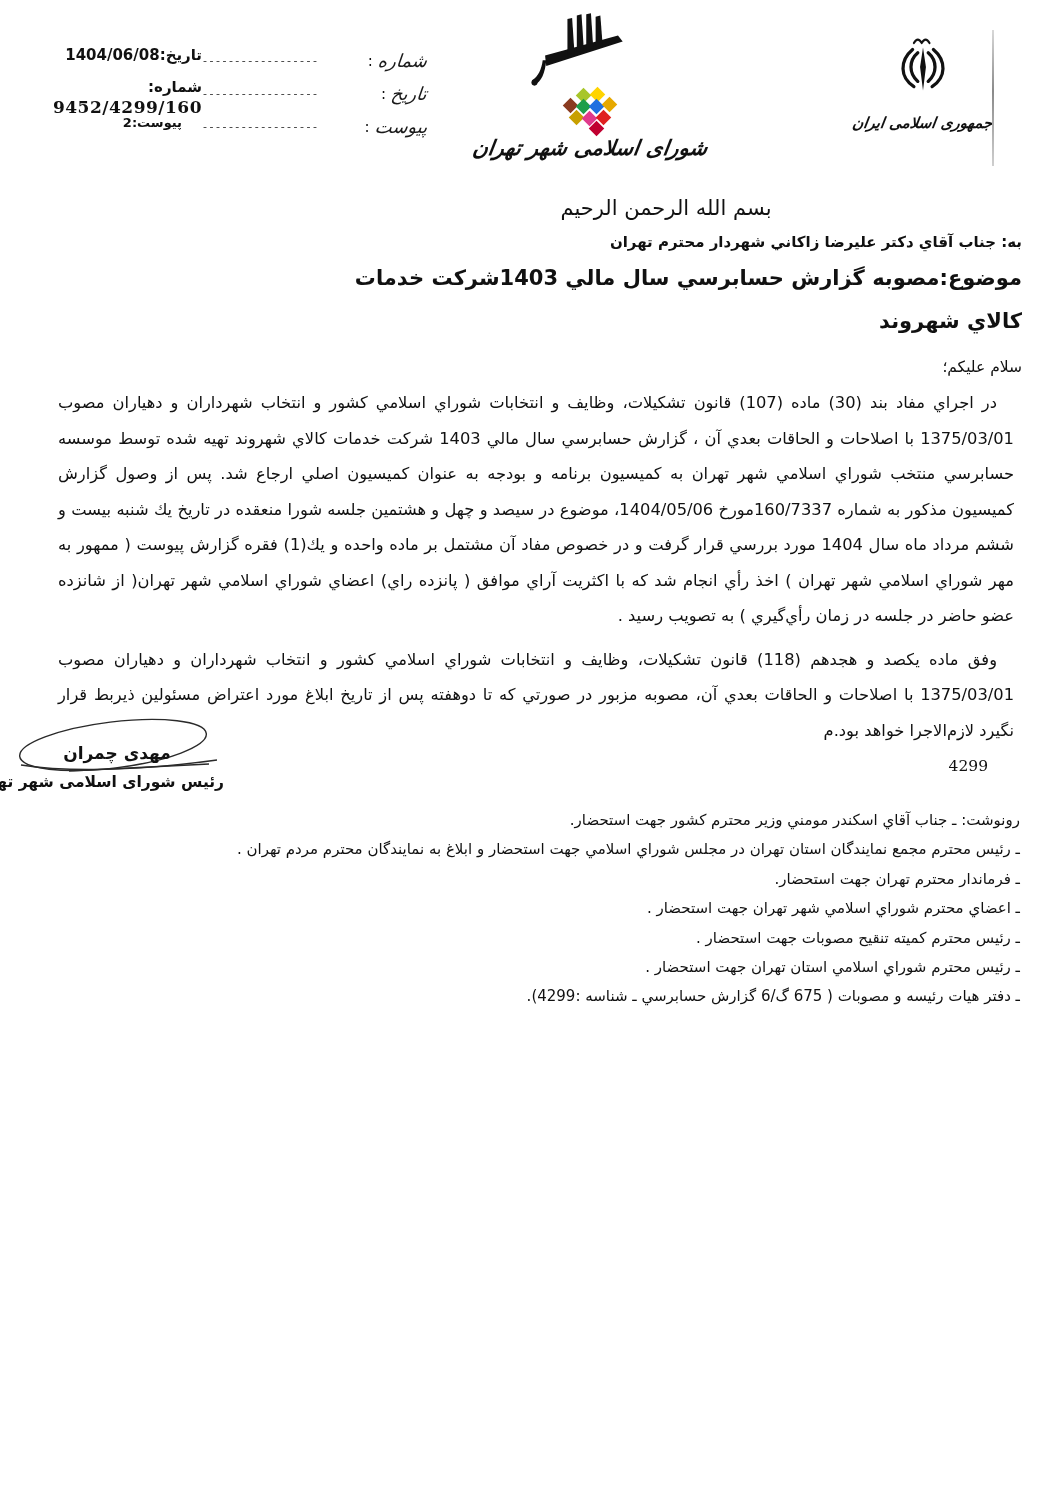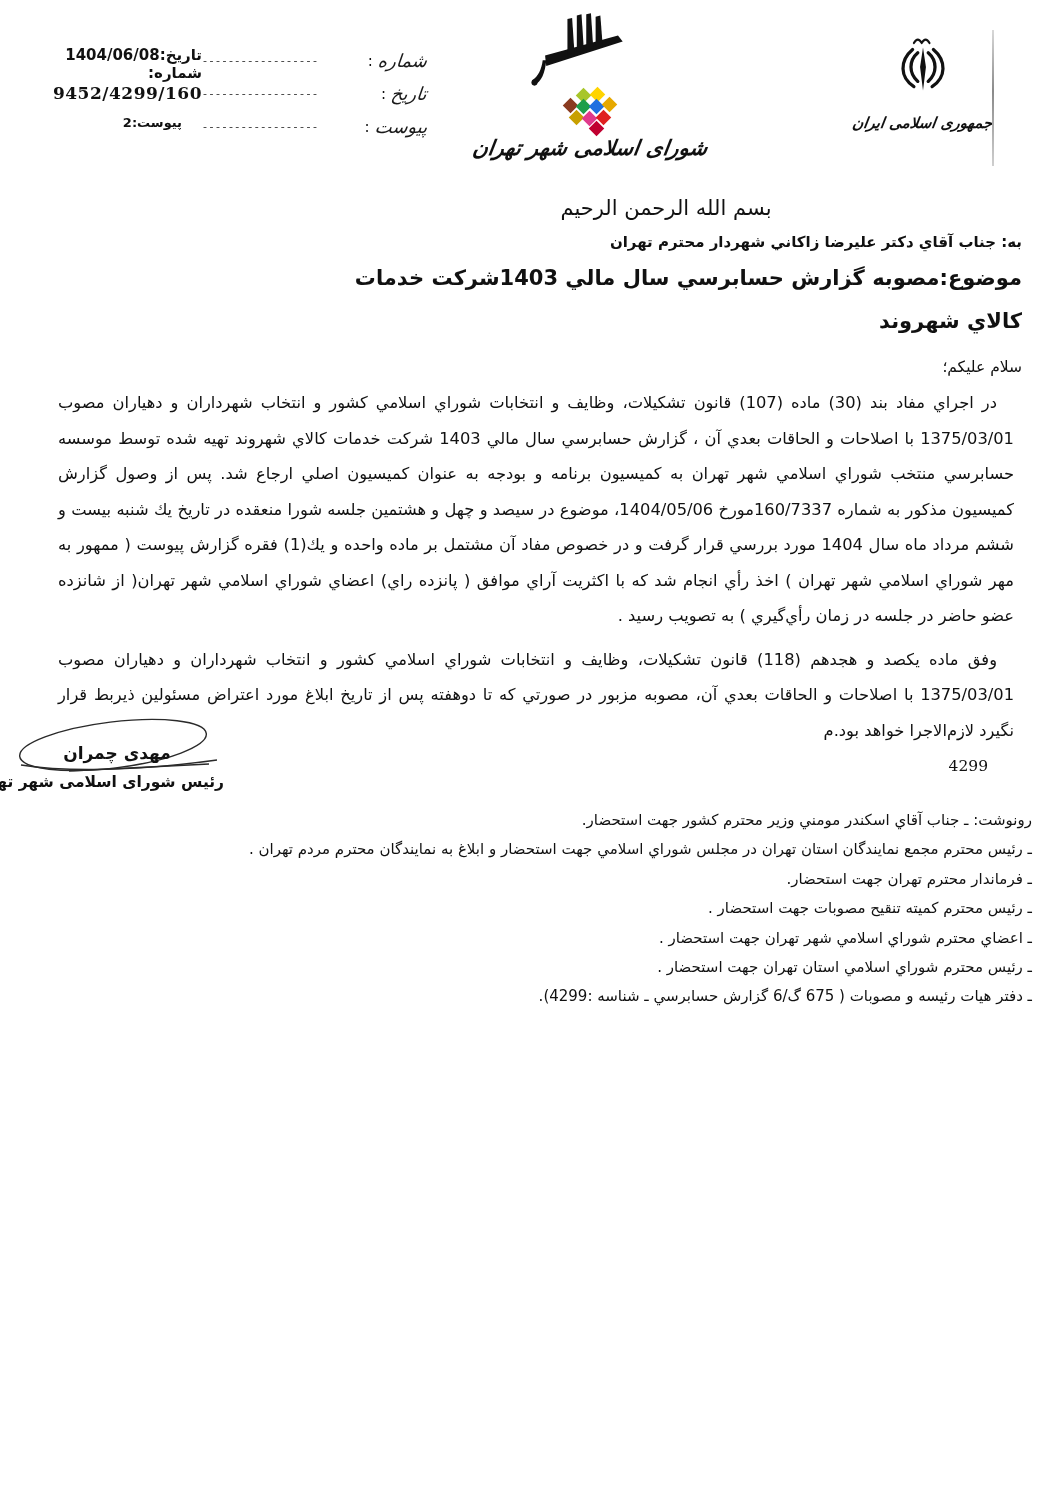--- a/index.html
+++ b/index.html
@@ -2,21 +2,21 @@
 <html lang="fa"><head>
 <meta charset="utf-8">
 <style>
   html,body{margin:0;padding:0;background:#fff;}
   .page{position:relative;width:1060px;height:1490px;background:#ffffff;overflow:hidden;
         direction:rtl;font-family:"DejaVu Sans",sans-serif;color:#111;}
 
   
   .stamp{position:absolute;top:46px;left:40px;width:162px;text-align:right;font-weight:bold;}
   .stamp-date{font-size:15px;}
-  .stamp-numlabel{font-size:15px;}
+  .stamp-numlabel{font-size:15px;margin-top:14px;}
   .stamp-numvalue{font-size:17px;margin-top:1px;letter-spacing:.5px;font-family:"DejaVu Serif","DejaVu Sans",serif;}
   .stamp-attach{position:absolute;top:69px;right:20px;font-size:13px;}
 
   .formfields{position:absolute;top:44px;left:203px;width:224px;}
   .frow{display:flex;align-items:center;height:33px;}
   .flabel{font-style:italic;font-size:18px;color:#1a1a1a;transform:skewX(-6deg);white-space:nowrap;}
   .fcolon{font-size:15px;margin:0 5px 0 4px;}
   .fdash{flex:1;direction:ltr;text-align:left;font-size:11px;letter-spacing:2.5px;color:#333;
          white-space:nowrap;overflow:hidden;}
 
@@ -50,21 +50,21 @@
           font-family:"DejaVu Serif","DejaVu Sans",serif;}
 
   
   .sig{position:absolute;top:718px;left:6px;width:218px;}
   .sig-svg{display:block;}
   .sig-name{position:absolute;top:25px;left:48px;width:126px;text-align:center;
             font-weight:bold;font-size:17px;}
   .sig-title{margin-top:-7px;text-align:center;font-weight:bold;font-size:15.5px;white-space:nowrap;}
 
   
-  .cc{position:absolute;top:806px;left:0;right:0;padding:0 28px;font-size:15px;line-height:29.4px;}
+  .cc{position:absolute;top:806px;left:0;right:0;padding:0 40px;font-size:15px;line-height:29.4px;}
   .cc div{white-space:nowrap;}
 </style>
 </head>
 <body>
 
 <div class="page">
 
   <div class="stamp">
     <div class="stamp-date">تاريخ:1404/06/08</div>
     <div class="stamp-numlabel">شماره:</div>
@@ -152,19 +152,19 @@
       </g>
     </svg>
     <div class="sig-name">مهدی چمران</div>
     <div class="sig-title">رئیس شورای اسلامی شهر تهران</div>
   </div>
 
   <div class="cc">
     <div>رونوشت: ـ جناب آقاي اسكندر مومني وزير محترم كشور جهت استحضار.</div>
     <div>ـ رئيس محترم مجمع نمايندگان استان تهران در مجلس شوراي اسلامي جهت استحضار و ابلاغ به نمايندگان محترم مردم تهران .</div>
     <div>ـ فرماندار محترم تهران جهت استحضار.</div>
+    <div>ـ اعضاي محترم شوراي اسلامي شهر تهران جهت استحضار .</div>
     <div>ـ رئيس محترم كميته تنقيح مصوبات جهت استحضار .</div>
-    <div>ـ اعضاي محترم شوراي اسلامي شهر تهران جهت استحضار .</div>
     <div>ـ رئيس محترم شوراي اسلامي استان تهران جهت استحضار .</div>
     <div>ـ دفتر هيات رئيسه و مصوبات ( 675 گ/6 گزارش حسابرسي ـ شناسه :4299).</div>
   </div>
 
 </div>
 
 </body></html>

